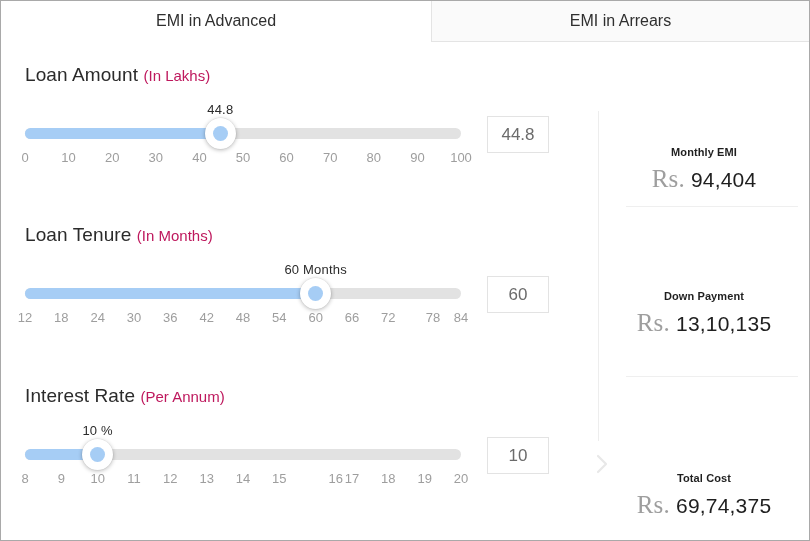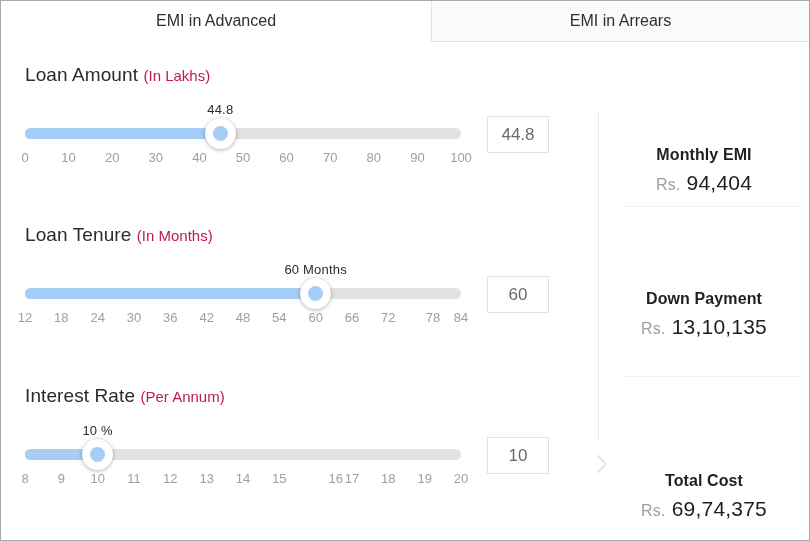--- a/index.html
+++ b/index.html
@@ -221,35 +221,36 @@
     position: absolute;
     left: 0;
     width: 210px;
     text-align: center;
   }
   .result-1 { top: 104px; }
   .result-2 { top: 248px; }
   .result-3 { top: 430px; }
 
   .result-label {
-    font-size: 16px;
+    font-size: 11px;
     font-weight: bold;
     color: #1f1f1f;
     letter-spacing: 0.1px;
   }
   .result-value {
     margin-top: 7px;
     font-size: 21px;
     color: #1f1f1f;
     letter-spacing: 0.2px;
     white-space: nowrap;
   }
   .result-value .cur {
     color: #9e9e9e;
-    font-size: 16px;
+    font-size: 25px;
+    font-family: Liberation Serif, serif;
   }
 
   .h-divider {
     position: absolute;
     left: 27px;
     width: 172px;
     height: 1px;
     background: #efefef;
   }
   .h-divider-1 { top: 164px; }

